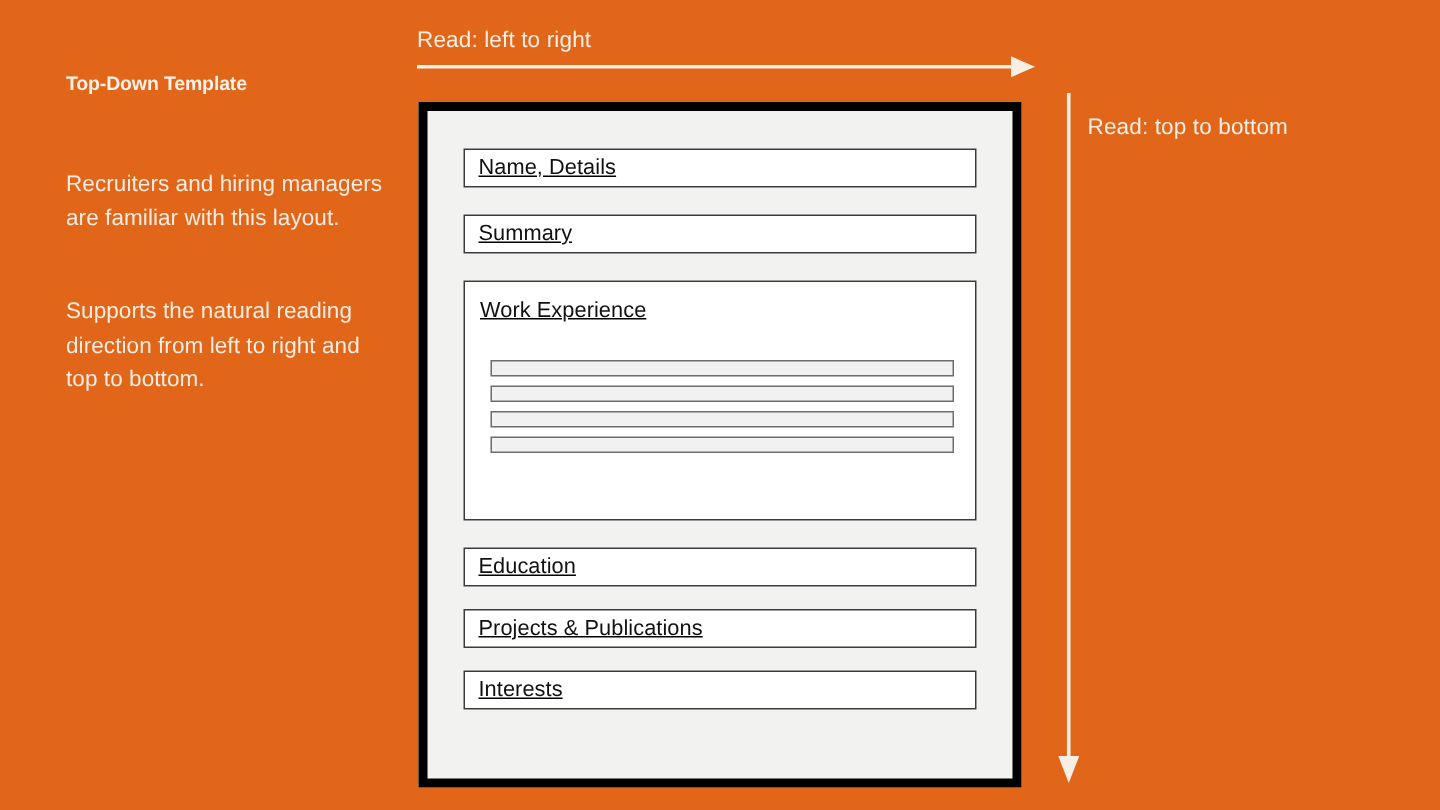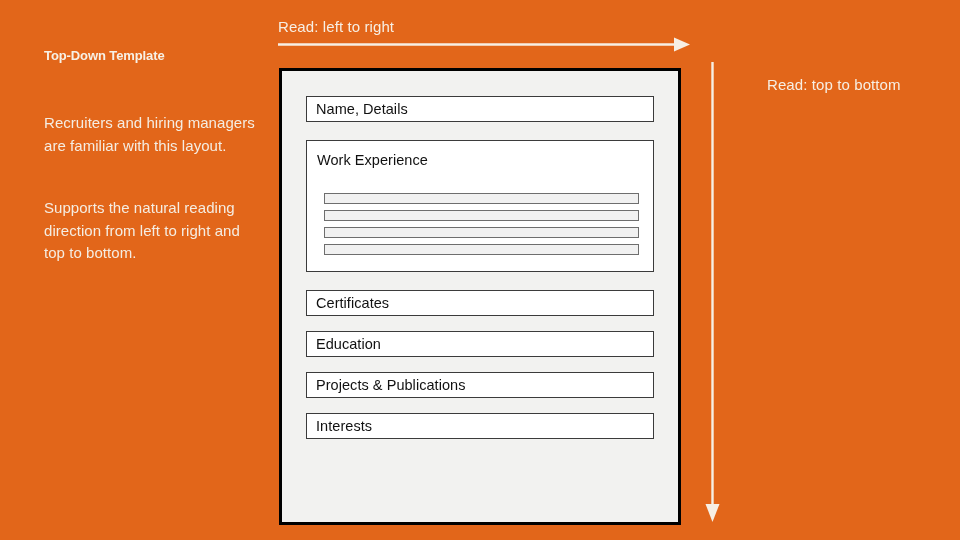--- a/index.html
+++ b/index.html
@@ -31,33 +31,34 @@
 
   
   .anno-label {
     position:absolute;
     font-size:15px;
     color:#F7EFE4;
     letter-spacing:0.1px;
     white-space:nowrap;
   }
   #read-lr-label { left:278px; top:18px; }
-  #read-tb-label { left:767px; top:76px; }
+  #read-tb-label { left:725px; top:76px; }
 
   #arrow-horizontal { position:absolute; left:278px; top:36px; }
   #arrow-vertical   { position:absolute; left:703px; top:62px; }
 
   
   #resume-page {
     position:absolute;
     left:279px; top:68px;
     width:402px; height:457px;
     background:#F2F2F0;
-    border:3px solid #000000;
+    border:6px solid #000000;
     padding:25px 24px 0 24px;
+    text-decoration:underline;
   }
 
   .section-box {
     background:#FFFFFF;
     border:1px solid #3B3B3B;
     height:26px;
     display:flex;
     align-items:center;
     padding-left:9px;
     font-size:14.5px;
@@ -68,21 +69,21 @@
   #box-summary  { margin-bottom:18px; }
   #box-certs    { margin-bottom:15px; }
   #box-edu      { margin-bottom:15px; }
   #box-proj     { margin-bottom:15px; }
   #box-interest { margin-bottom:16px; }
 
   
   #work-experience-box {
     background:#FFFFFF;
     border:1px solid #3B3B3B;
-    height:132px;
+    height:160px;
     padding:11px 12px 0 10px;
     margin-bottom:18px;
   }
   #work-experience-title {
     font-size:14.5px;
     color:#111111;
     letter-spacing:0.05px;
     margin-bottom:25px;
   }
   #work-entry-list { padding-left:7px; padding-right:2px; }
@@ -116,34 +117,34 @@
   <line x1="9.5" y1="0" x2="9.5" y2="444" stroke="#F7EFE4" stroke-width="2.4"></line>
   <polygon points="2.5,442 16.5,442 9.5,460" fill="#F7EFE4"></polygon>
 </svg>
 
 <div id="resume-page">
 
   <div class="section-box" id="box-name">
     <span>Name, Details</span>
   </div>
 
+  <div class="section-box" id="box-summary">
+    <span>Summary</span>
+  </div>
 
   <div id="work-experience-box">
     <div id="work-experience-title">Work Experience</div>
     <div id="work-entry-list">
       <div class="work-entry-bar"></div>
       <div class="work-entry-bar"></div>
       <div class="work-entry-bar"></div>
       <div class="work-entry-bar"></div>
     </div>
   </div>
 
-  <div class="section-box" id="box-certs">
-    <span>Certificates</span>
-  </div>
 
   <div class="section-box" id="box-edu">
     <span>Education</span>
   </div>
 
   <div class="section-box" id="box-proj">
     <span>Projects &amp; Publications</span>
   </div>
 
   <div class="section-box" id="box-interest">

